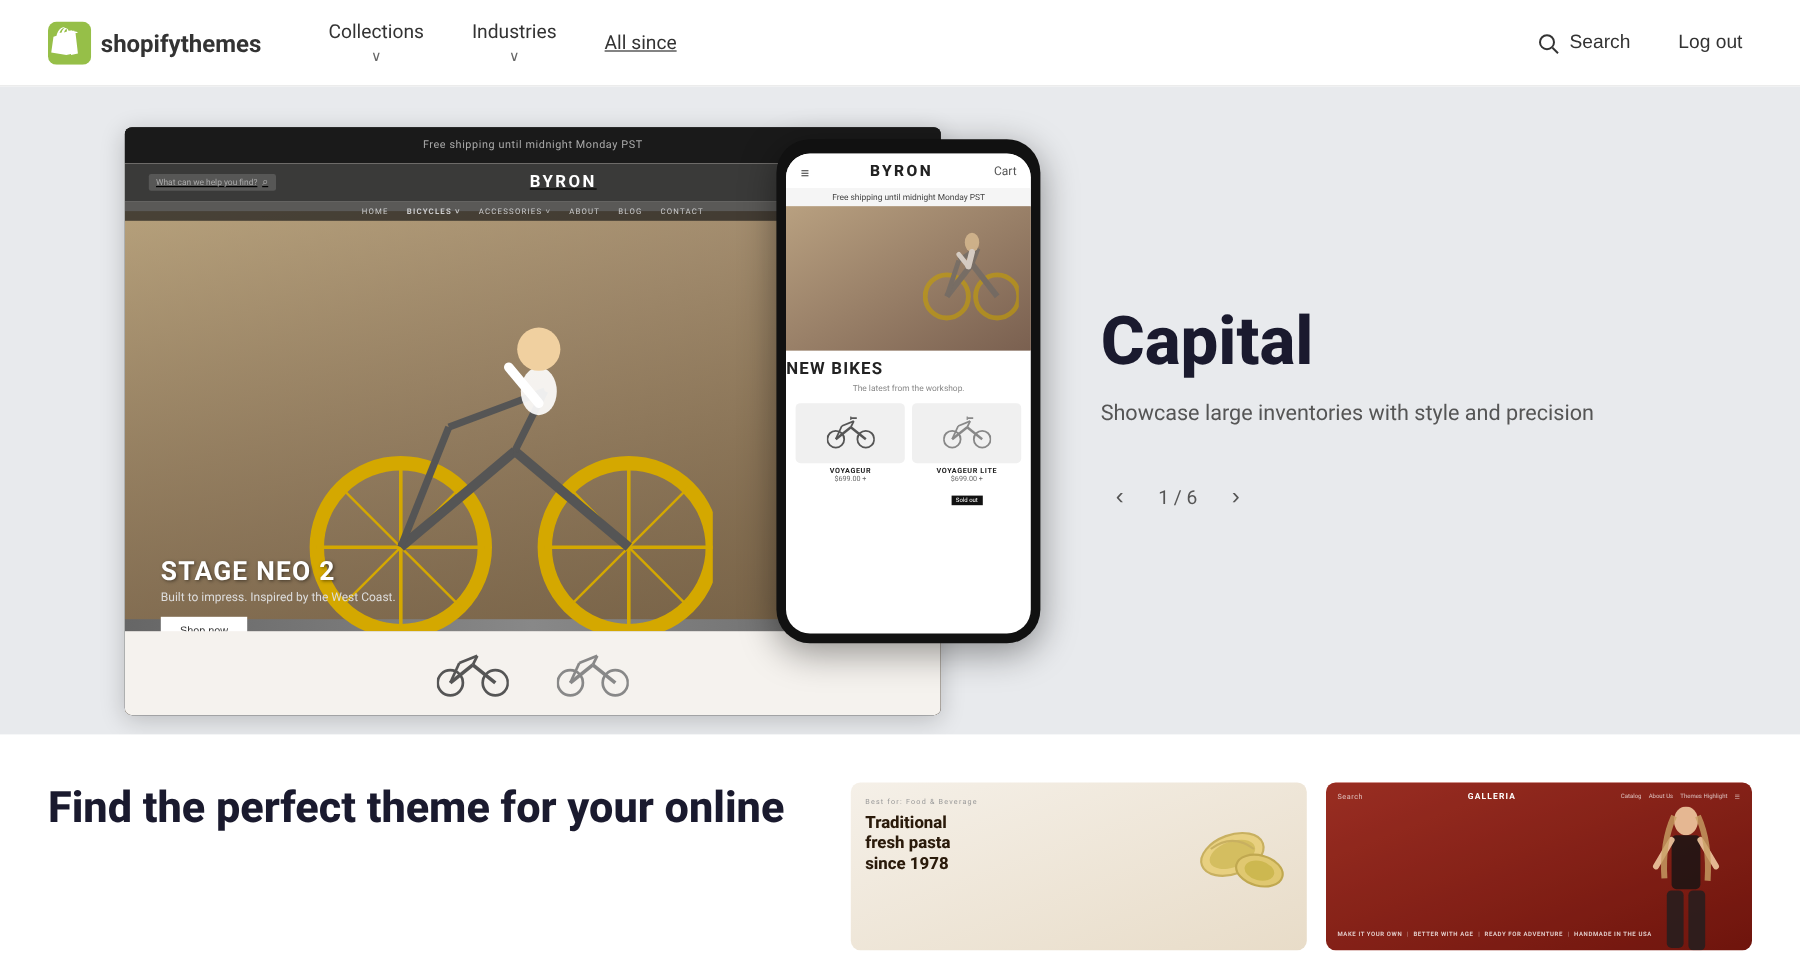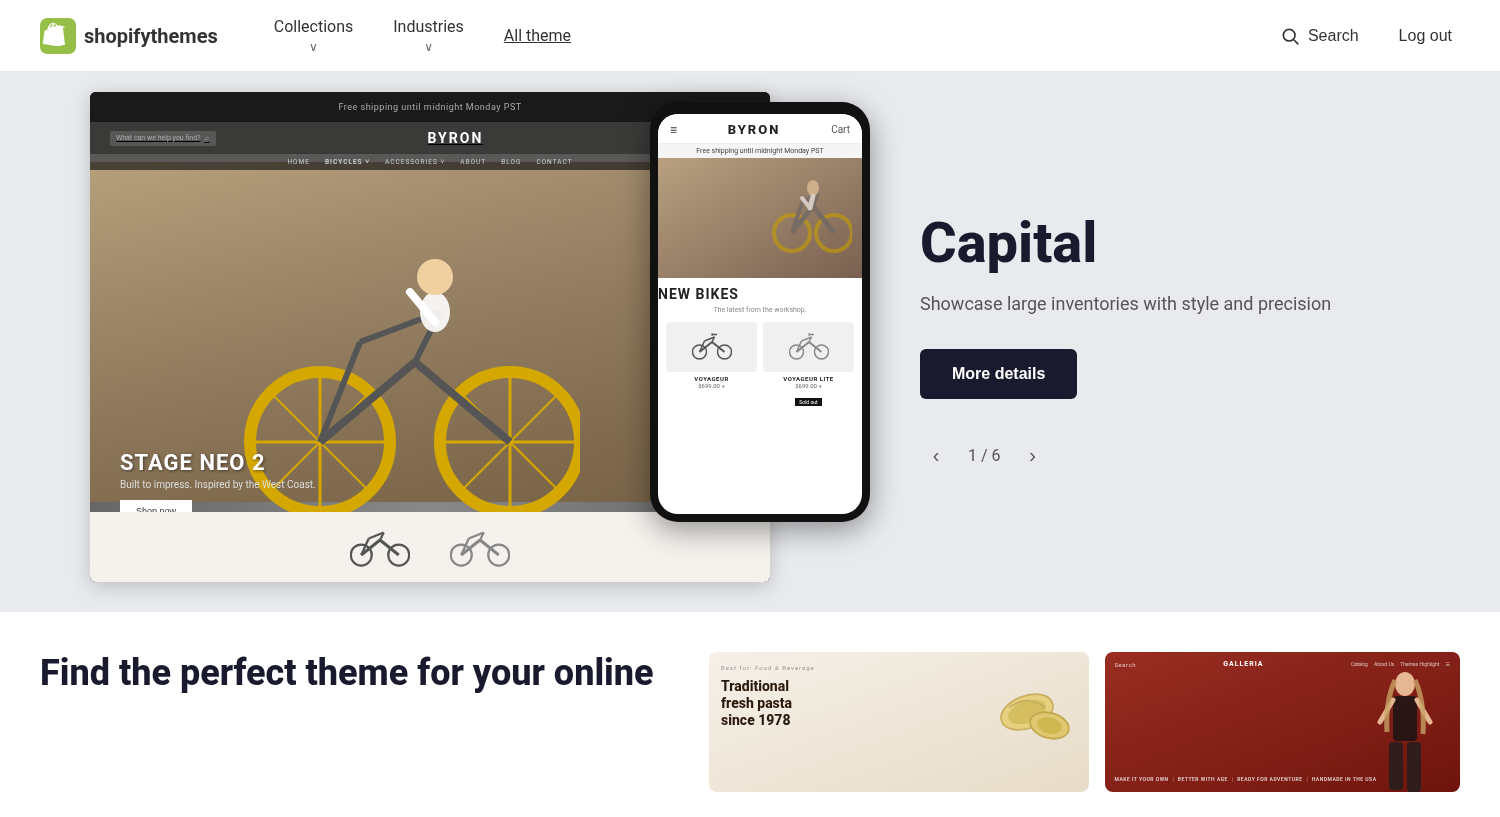--- a/index.html
+++ b/index.html
@@ -90,21 +90,21 @@
       background: none;
       border: none;
       padding: 8px;
     }
 
     
     .hero {
       background: #e8eaed;
       display: flex;
       align-items: center;
-      padding: 0;
+      padding: 14px;
       height: 540px;
       position: relative;
       overflow: hidden;
     }
     .hero-preview {
       flex: 0 0 60%;
       position: relative;
       height: 100%;
       display: flex;
       align-items: center;
@@ -480,21 +480,21 @@
   <nav class="nav">
     <a class="nav-item" href="#">
       <span>Collections</span>
       <span class="chevron">∨</span>
     </a>
     <a class="nav-item" href="#">
       <span>Industries</span>
       <span class="chevron">∨</span>
     </a>
     <a class="nav-allthemes" href="#">
-      <span>All theme</span>
+      <span>All since</span>
     </a>
   </nav>
 
   <div class="header-right">
     <button class="search-btn">
       <svg class="search-icon-svg" viewBox="0 0 24 24" fill="none" stroke="#333" stroke-width="2">
         <circle cx="11" cy="11" r="7"></circle>
         <line x1="16.5" y1="16.5" x2="22" y2="22"></line>
       </svg>
       <span>Search</span>
@@ -663,21 +663,20 @@
             <div class="mobile-sold-badge">Sold out</div>
           </div>
         </div>
       </div>
     </div>
   </div>
 
   <div class="hero-info">
     <h1 class="hero-theme-name">Capital</h1>
     <p class="hero-theme-desc">Showcase large inventories with style and precision</p>
-    <button class="hero-cta">More details</button>
     <div class="hero-pagination">
       <button class="pagination-arrow">‹</button>
       <span class="pagination-text">
         <span>1</span>
         <span> / </span>
         <span>6</span>
       </span>
       <button class="pagination-arrow">›</button>
     </div>
   </div>

